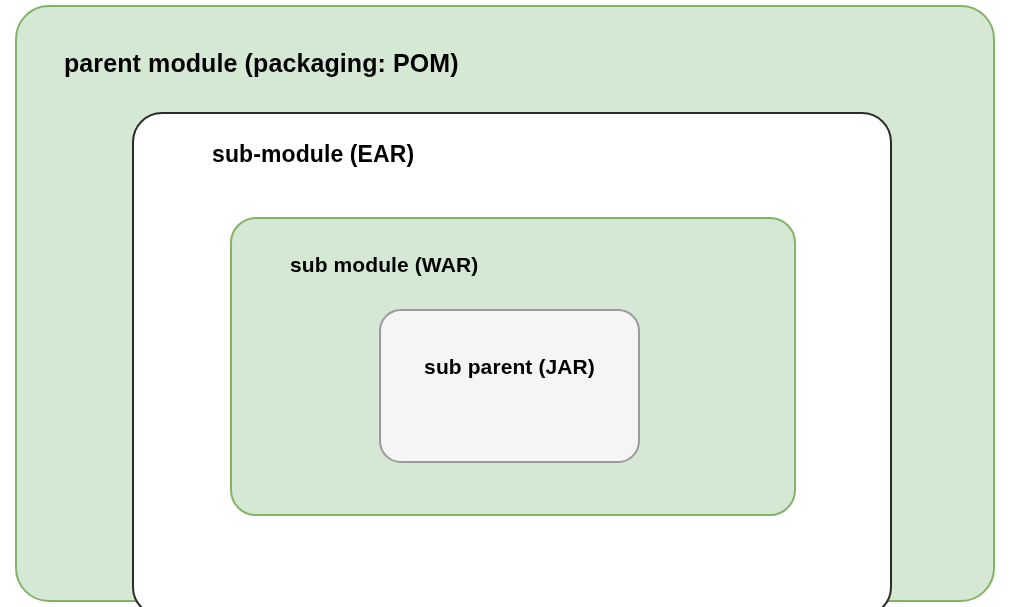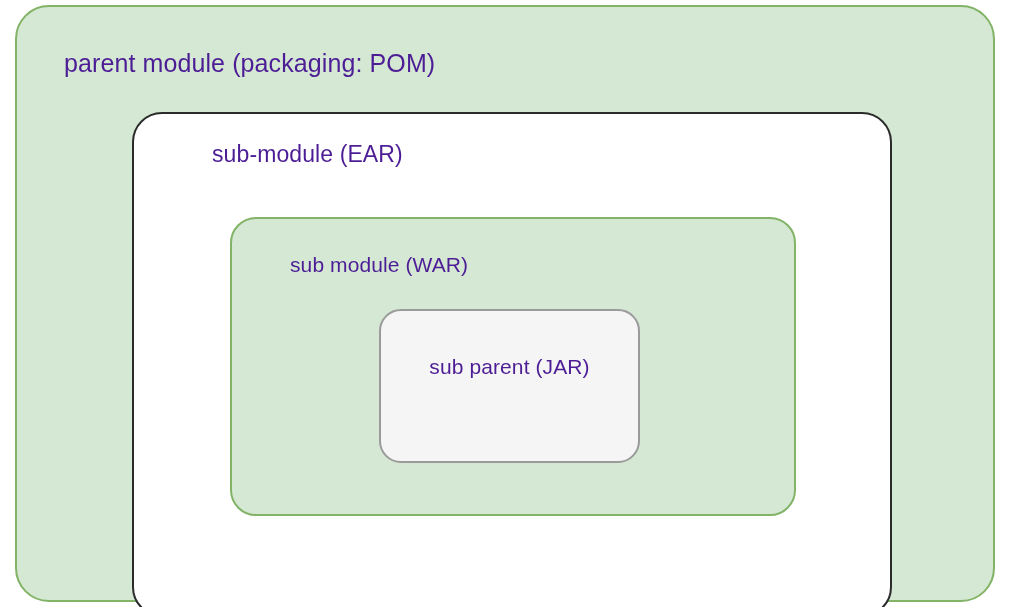--- a/index.html
+++ b/index.html
@@ -69,22 +69,22 @@
     height: 154px;
     background: #f5f5f5;
     border-width: 2px;
     border-color: #9a9a9a;
     border-radius: 22px;
   }
 
   
   .label {
     position: absolute;
-    font-weight: normal;
-    color: #4c1d95;
+    font-weight: bold;
+    color: #000000;
     white-space: nowrap;
     letter-spacing: 0.1px;
   }
 
   .label-pom {
     left: 47px;
     top: 42px;
     font-size: 25px;
   }
 

